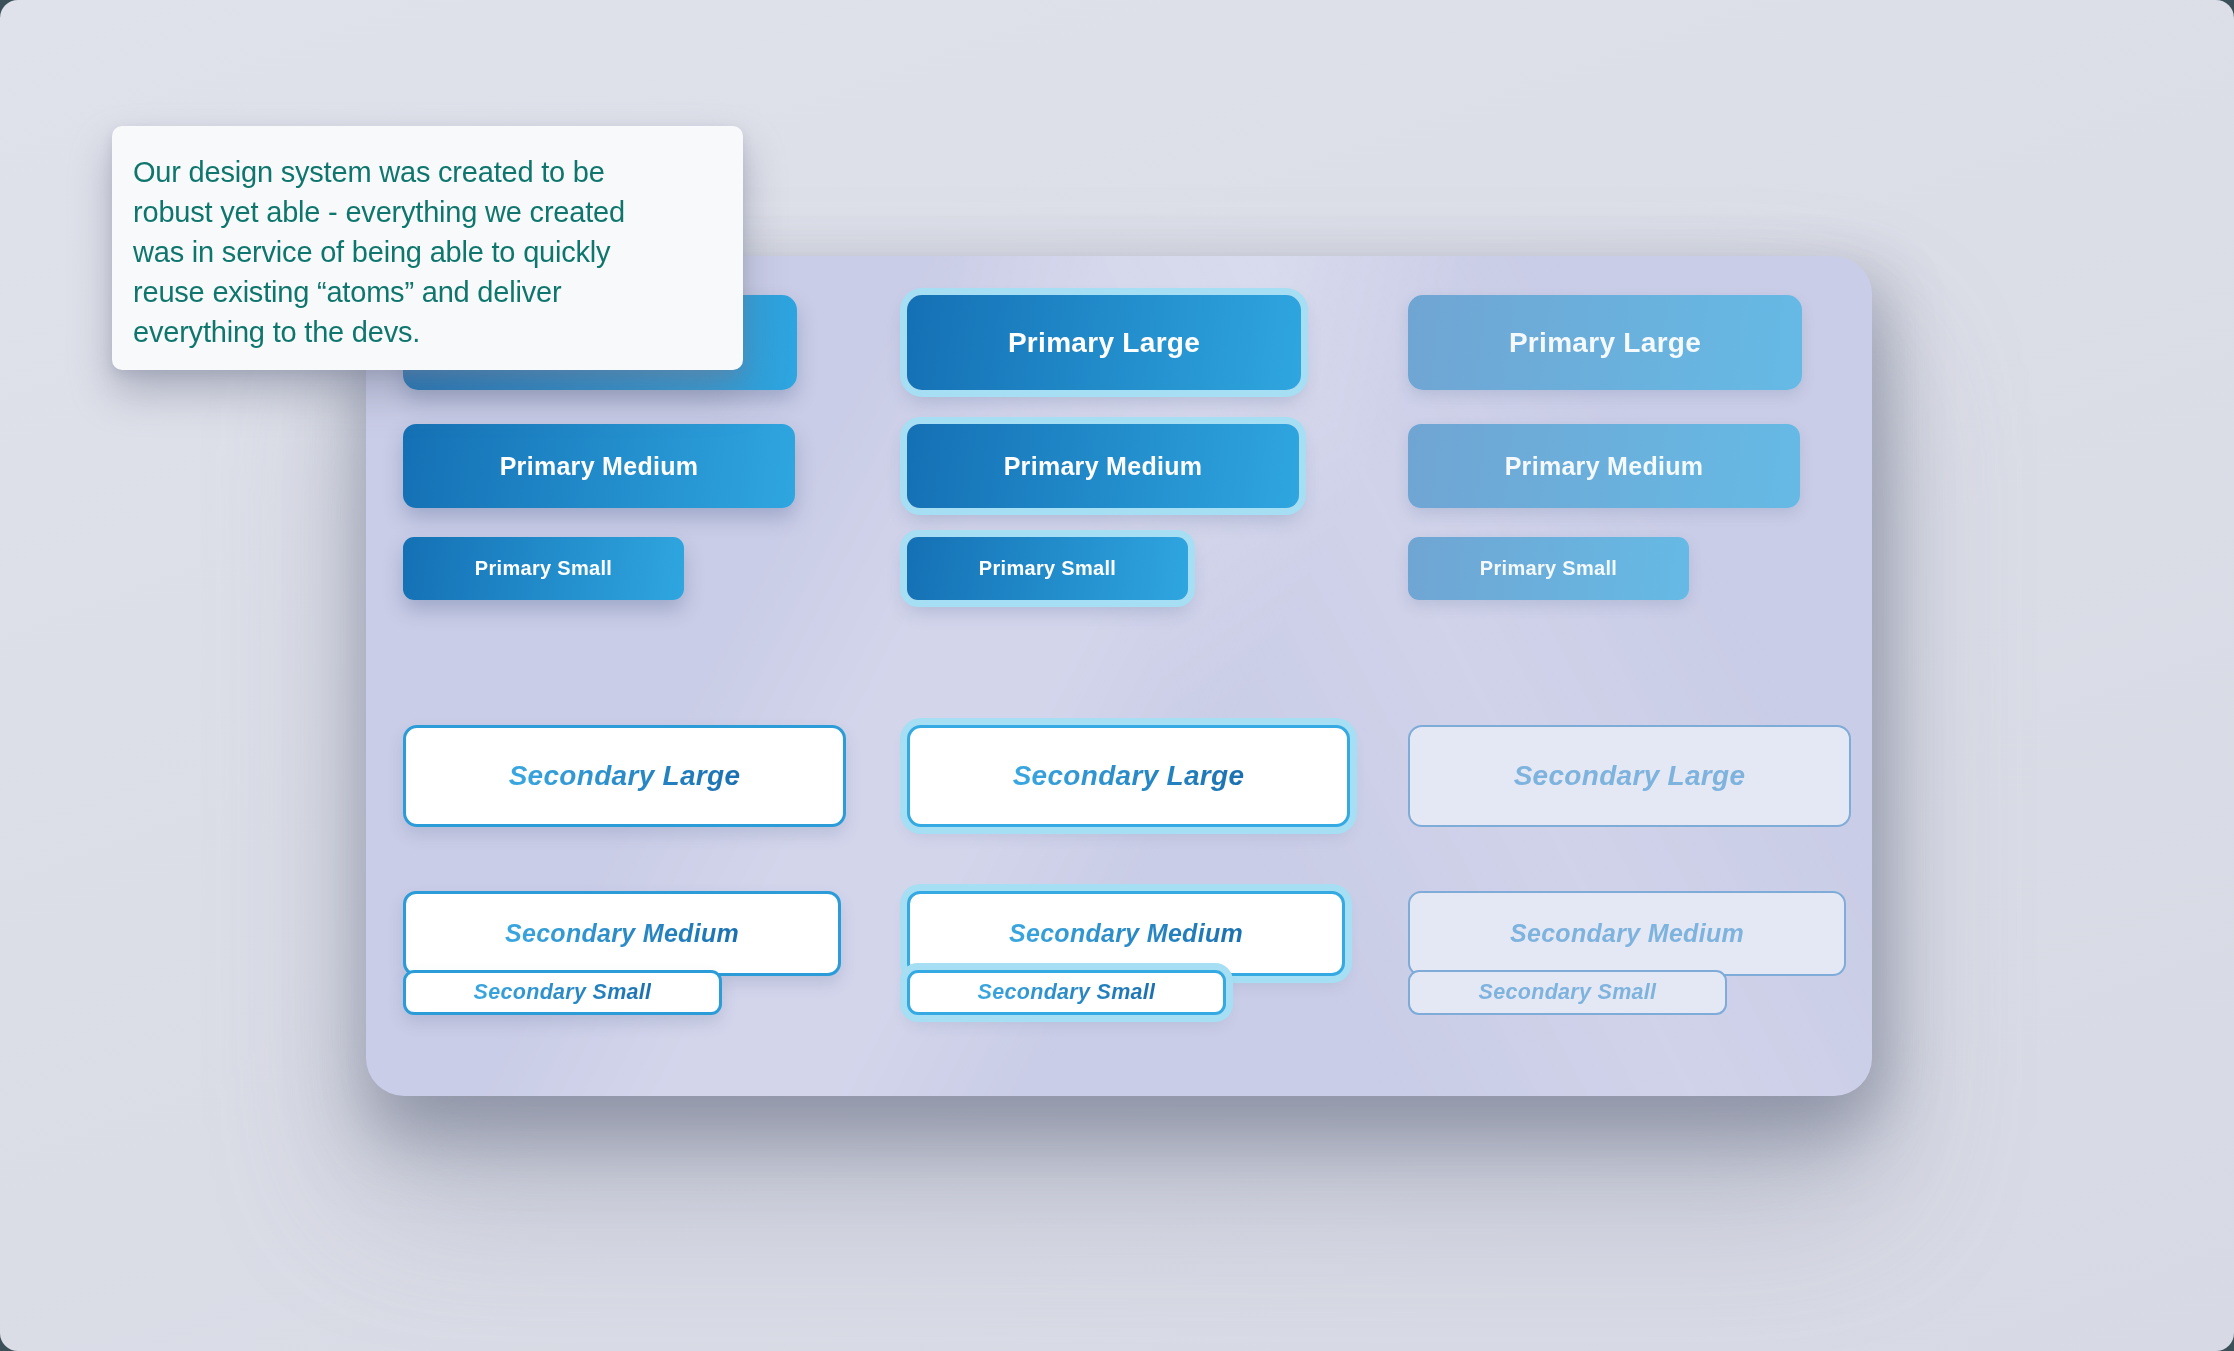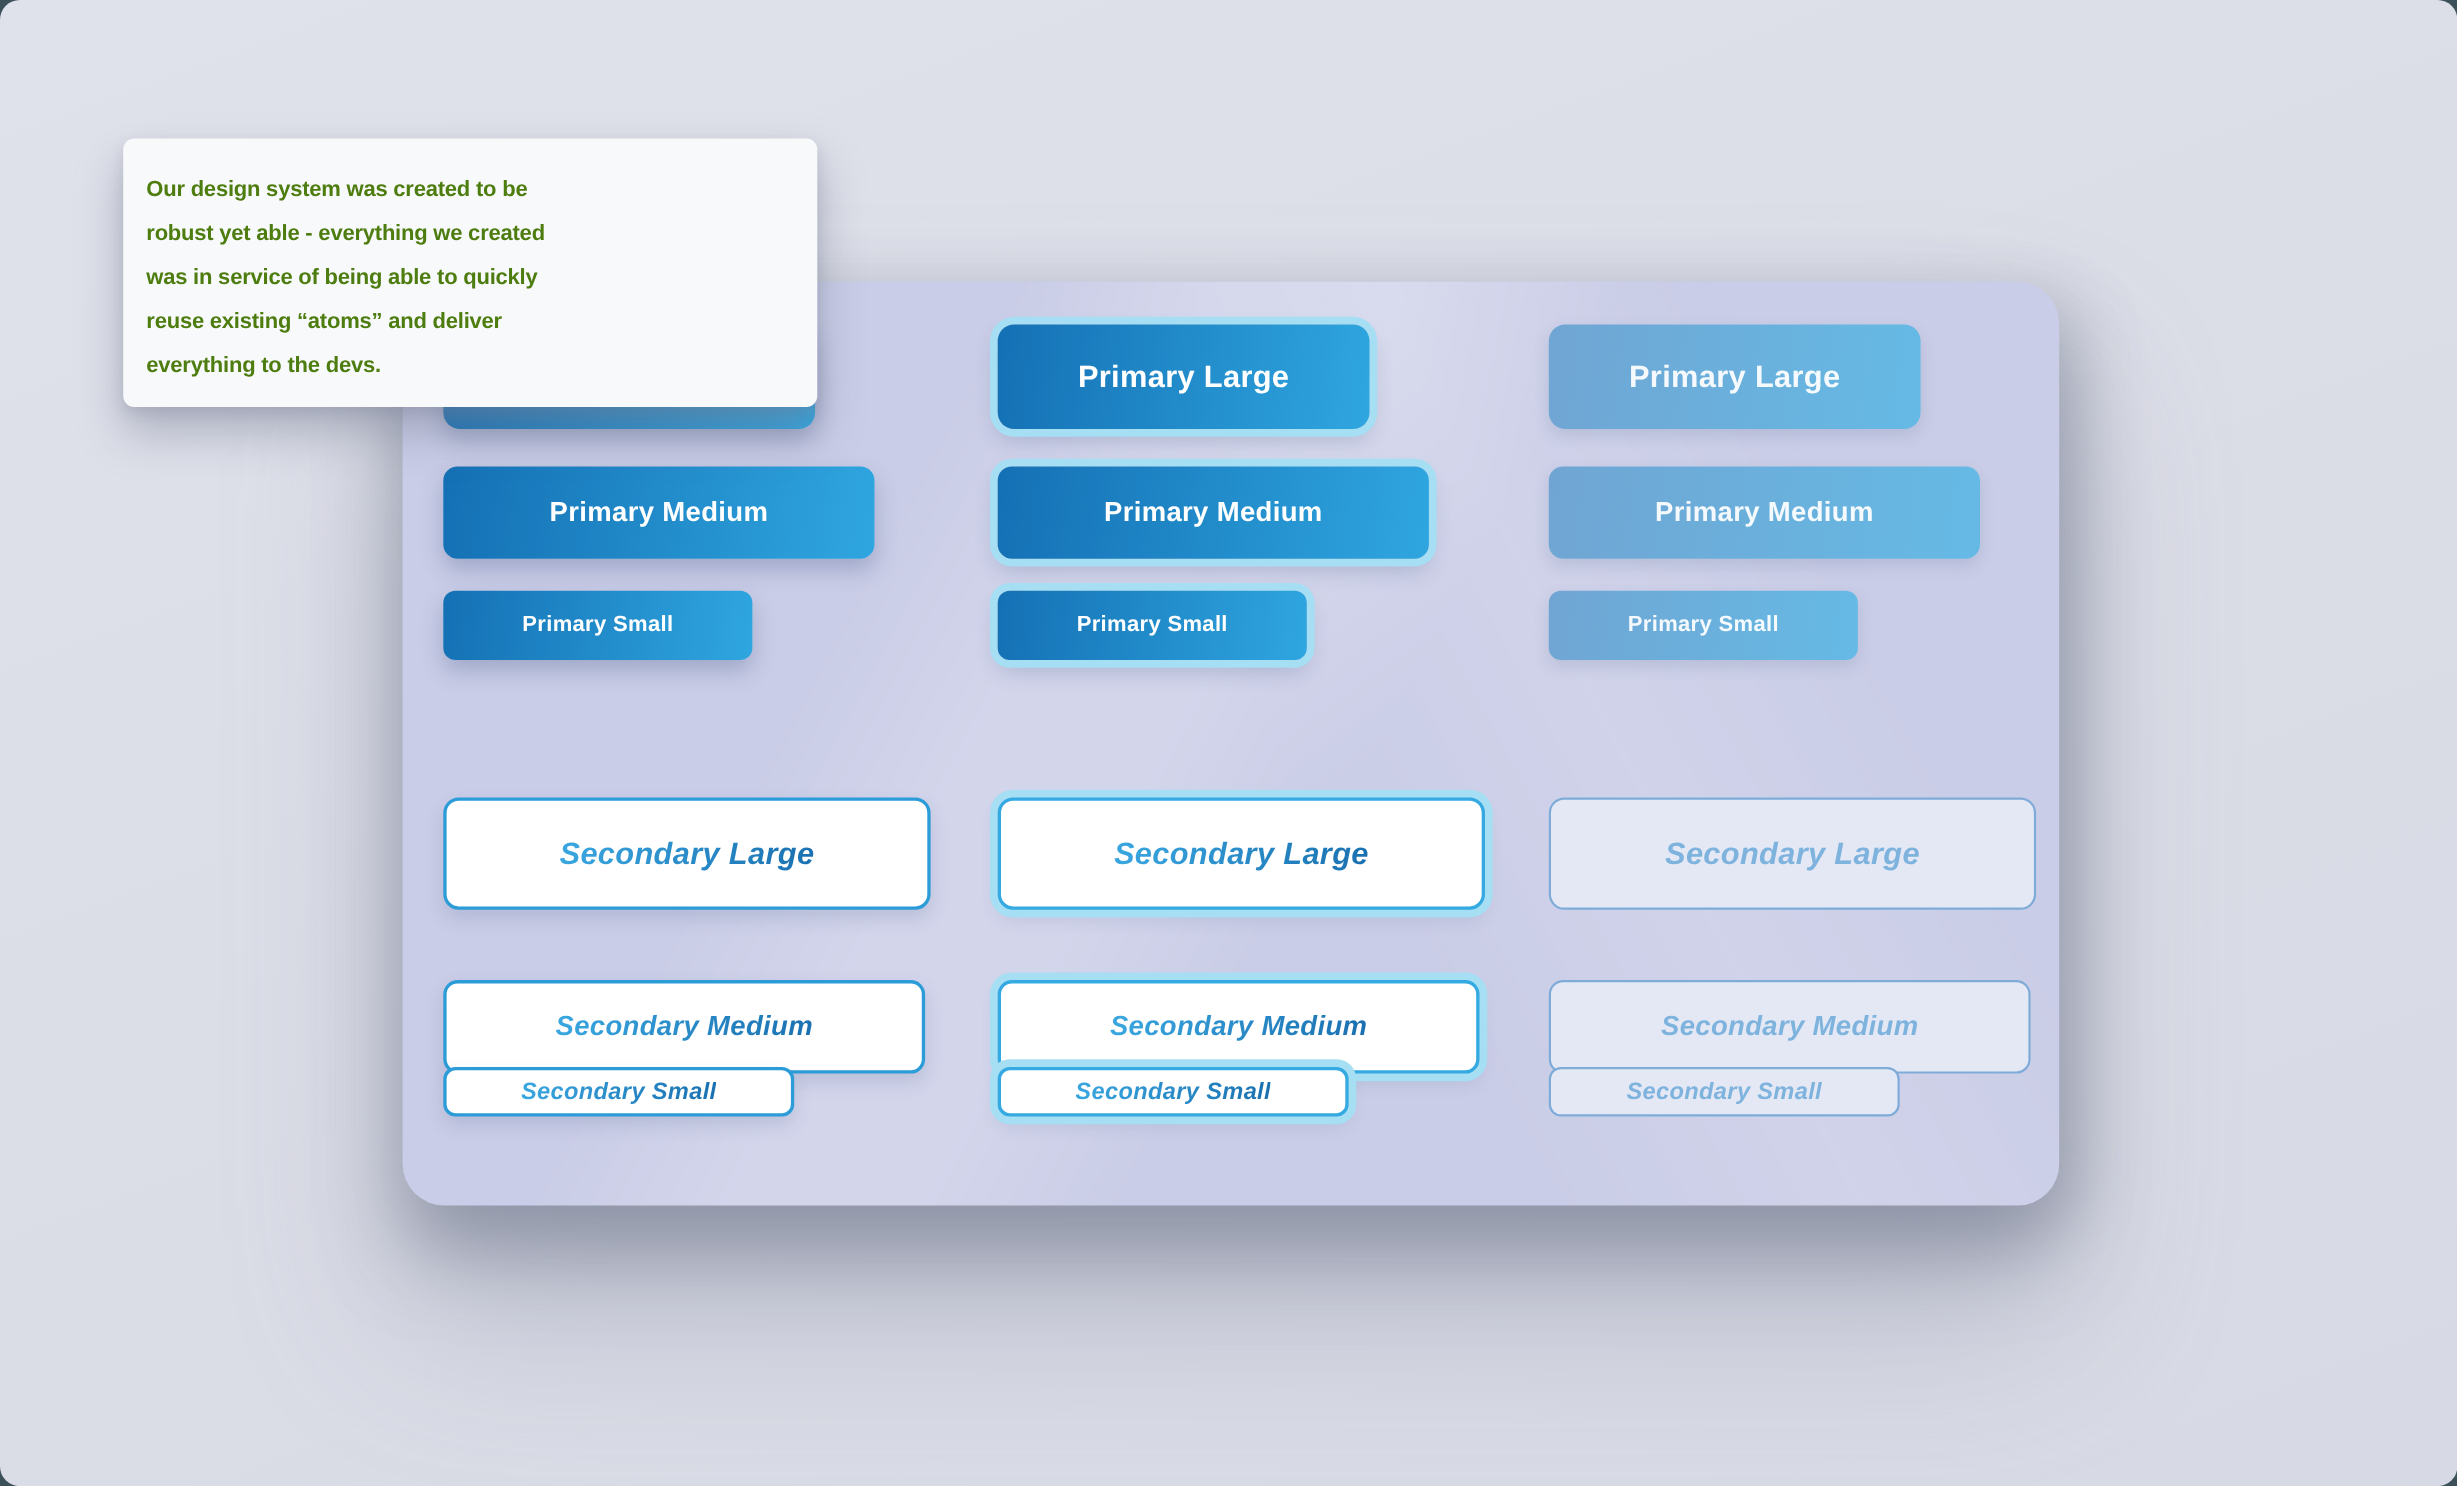--- a/index.html
+++ b/index.html
@@ -34,21 +34,21 @@
     position:absolute;
     display:flex;align-items:center;justify-content:center;
     box-sizing:border-box;
     font-weight:700;letter-spacing:.3px;
     cursor:default;
   }
   .btn .label{white-space:nowrap;}
   
   .c1{left:403px}.c2{left:907px}.c3{left:1408px}
   
-  .r-pl{top:295px;height:95px;width:338px;border-radius:15px;font-size:28px;}
+  .r-pl{top:295px;height:95px;width:394px;border-radius:15px;font-size:28px;}
   .r-pm{top:424px;height:84px;width:392px;border-radius:13px;font-size:25px;}
   .r-ps{top:537px;height:63px;width:281px;border-radius:11px;font-size:20px;text-align:center;}
   .r-sl{top:725px;height:102px;width:443px;border-radius:14px;font-size:28px;}
   .r-sm{top:891px;height:85px;width:438px;border-radius:13px;font-size:25px;}
   .r-ss{top:970px;height:45px;width:319px;border-radius:11px;font-size:21.5px;}
   
   .primary{
     background:linear-gradient(97deg,#1470b4 0%,#2fa6e0 100%);
     color:#ffffff;
     box-shadow:0 10px 20px rgba(35,65,115,.25);
@@ -89,22 +89,22 @@
   .note-card{
     position:absolute;left:112px;top:126px;width:631px;height:244px;
     box-sizing:border-box;
     background:#f8f9fa;
     border-radius:10px;
     box-shadow:0 22px 42px rgba(118,124,146,.48), 0 5px 12px rgba(118,124,146,.22);
     padding:26px 20px 0 21px;
     z-index:5;
   }
   .note-line{
-    font-size:20px;line-height:40px;color:#4d7c0f;
-    letter-spacing:-.2px;white-space:nowrap;font-weight:bold;
+    font-size:29px;line-height:40px;color:#0f766e;
+    letter-spacing:-.2px;white-space:nowrap;
   }
 </style>
 </head>
 <body>
 
 <div class="stage">
   <div class="page">
 
     <div class="panel"></div>
 

